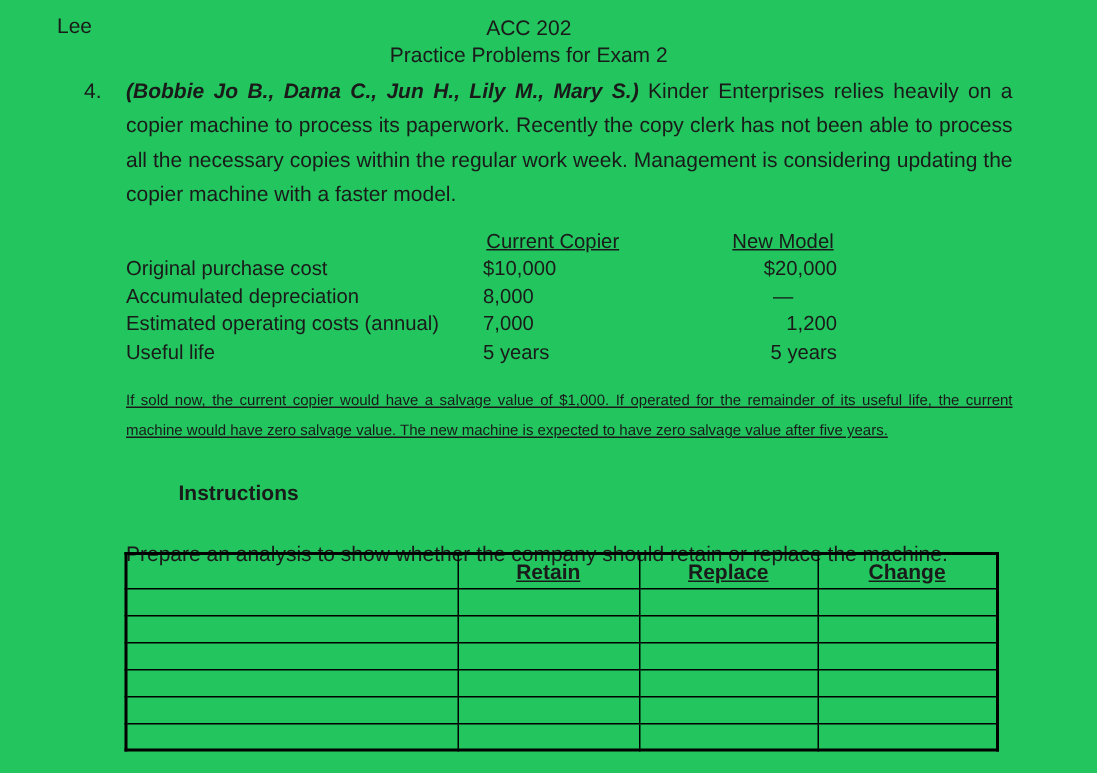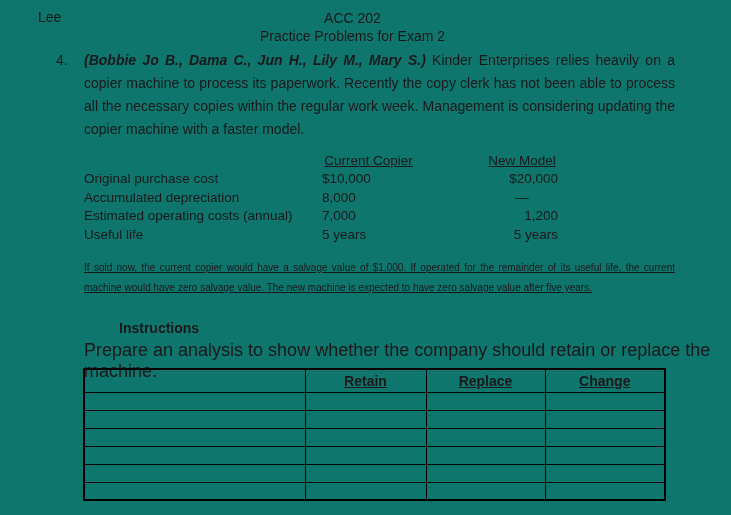--- a/index.html
+++ b/index.html
@@ -4,21 +4,21 @@
 <style>
   * { margin:0; padding:0; box-sizing:border-box; }
   html,body { background:#fff; }
   body {
     width:731px; height:515px;
     font-family:"Liberation Sans", sans-serif;
     color:#1a1a1a;
     position:relative;
     overflow:hidden;
   }
-  .page { position:absolute; inset:0; background:#0f766e; }
+  .page { position:absolute; inset:0; background:#22c55e; }
 
   .author { position:absolute; left:38px; top:9px; font-size:14px; }
 
   .doc-head {
     position:absolute; left:40px; top:9px; width:625px;
     text-align:center; font-size:14px; line-height:18px;
   }
 
   .problem {
     position:absolute; left:56px; top:49px; width:619px;
@@ -41,21 +41,21 @@
   td.cur  { padding-right:20px; }
   td.newv { text-align:right; }
   td.center { text-align:center; }
 
   .salvage {
     position:absolute; left:84px; top:258px; width:591px;
     font-size:10px; line-height:20px; text-align:justify;text-decoration:underline;
   }
 
   .instr-head { position:absolute; left:84px; top:320px; font-size:14px; font-weight:bold;margin-left:35px; }
-  .instr-text { position:absolute; left:84px; top:340px; font-size:18px; }
+  .instr-text { position:absolute; left:84px; top:361px; font-size:14px; }
 
   table.answer {
     position:absolute; left:83px; top:368px;
     border-collapse:collapse; table-layout:fixed;
     border:2px solid #000;
     font-size:14px;
   }
   table.answer td { border:1px solid #000000; height:18px; padding:0 3px;text-decoration:underline; }
   table.answer tr.head td { height:23px; font-weight:bold; text-align:center; vertical-align:middle; }
   .acol-label { width:221px; }

